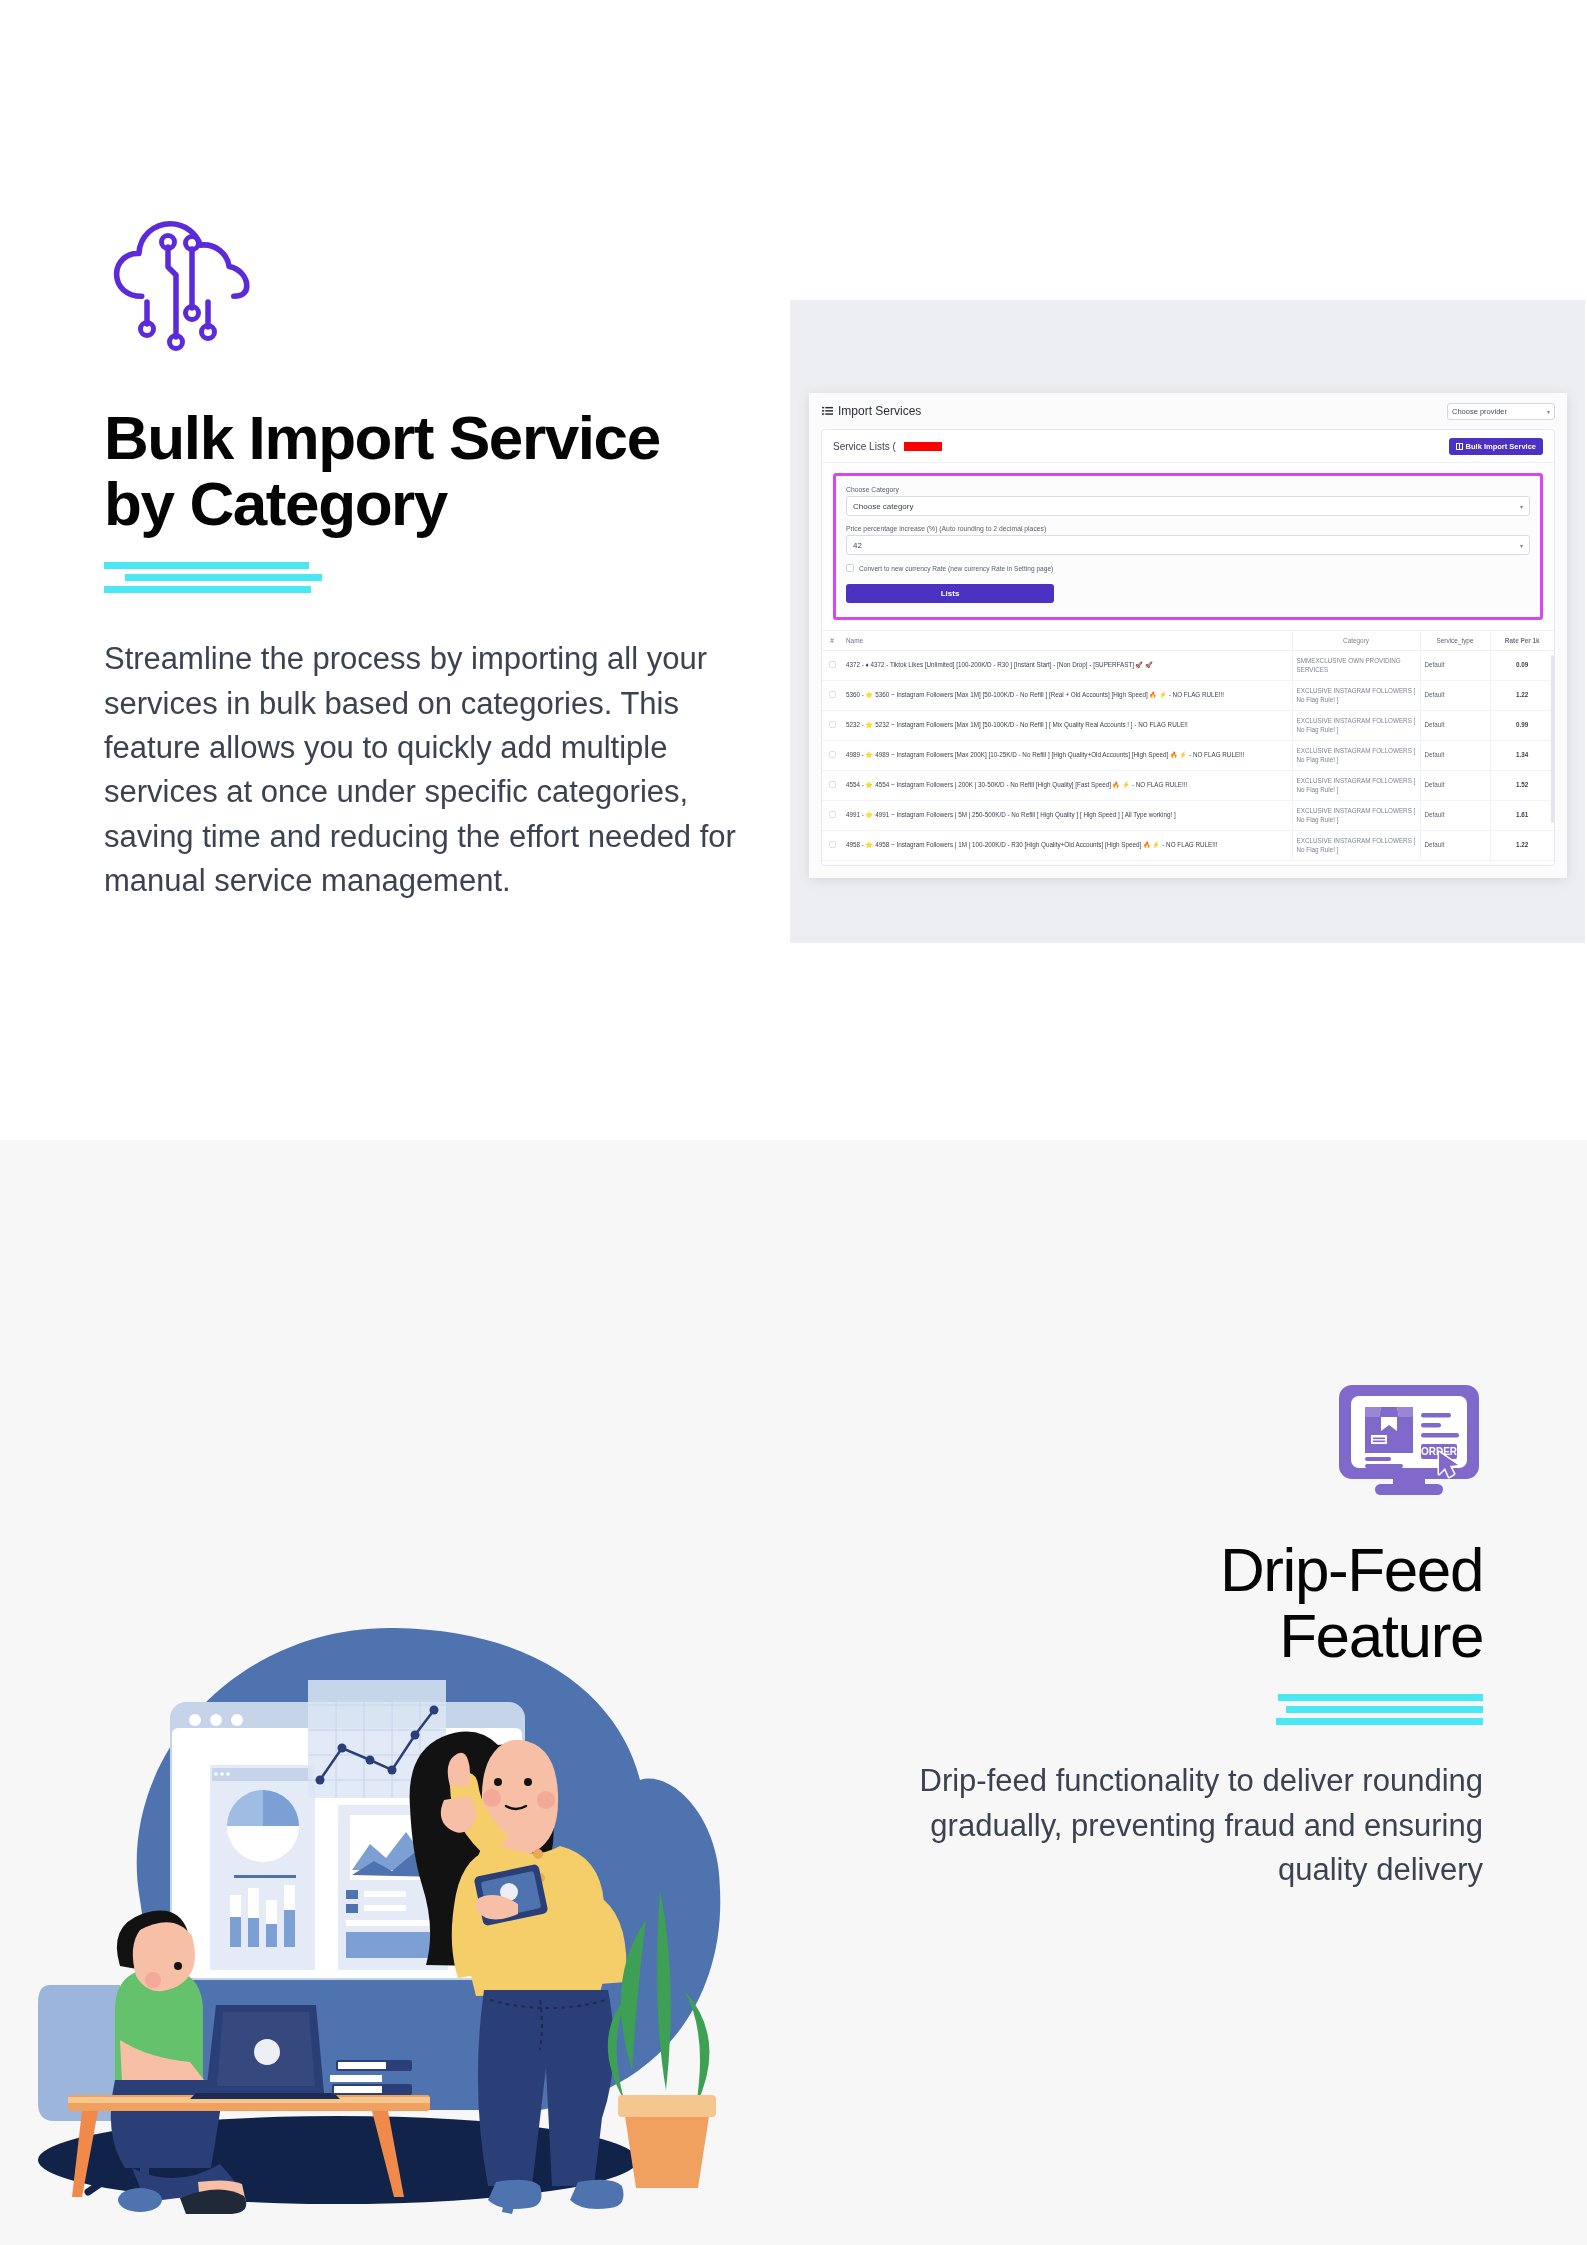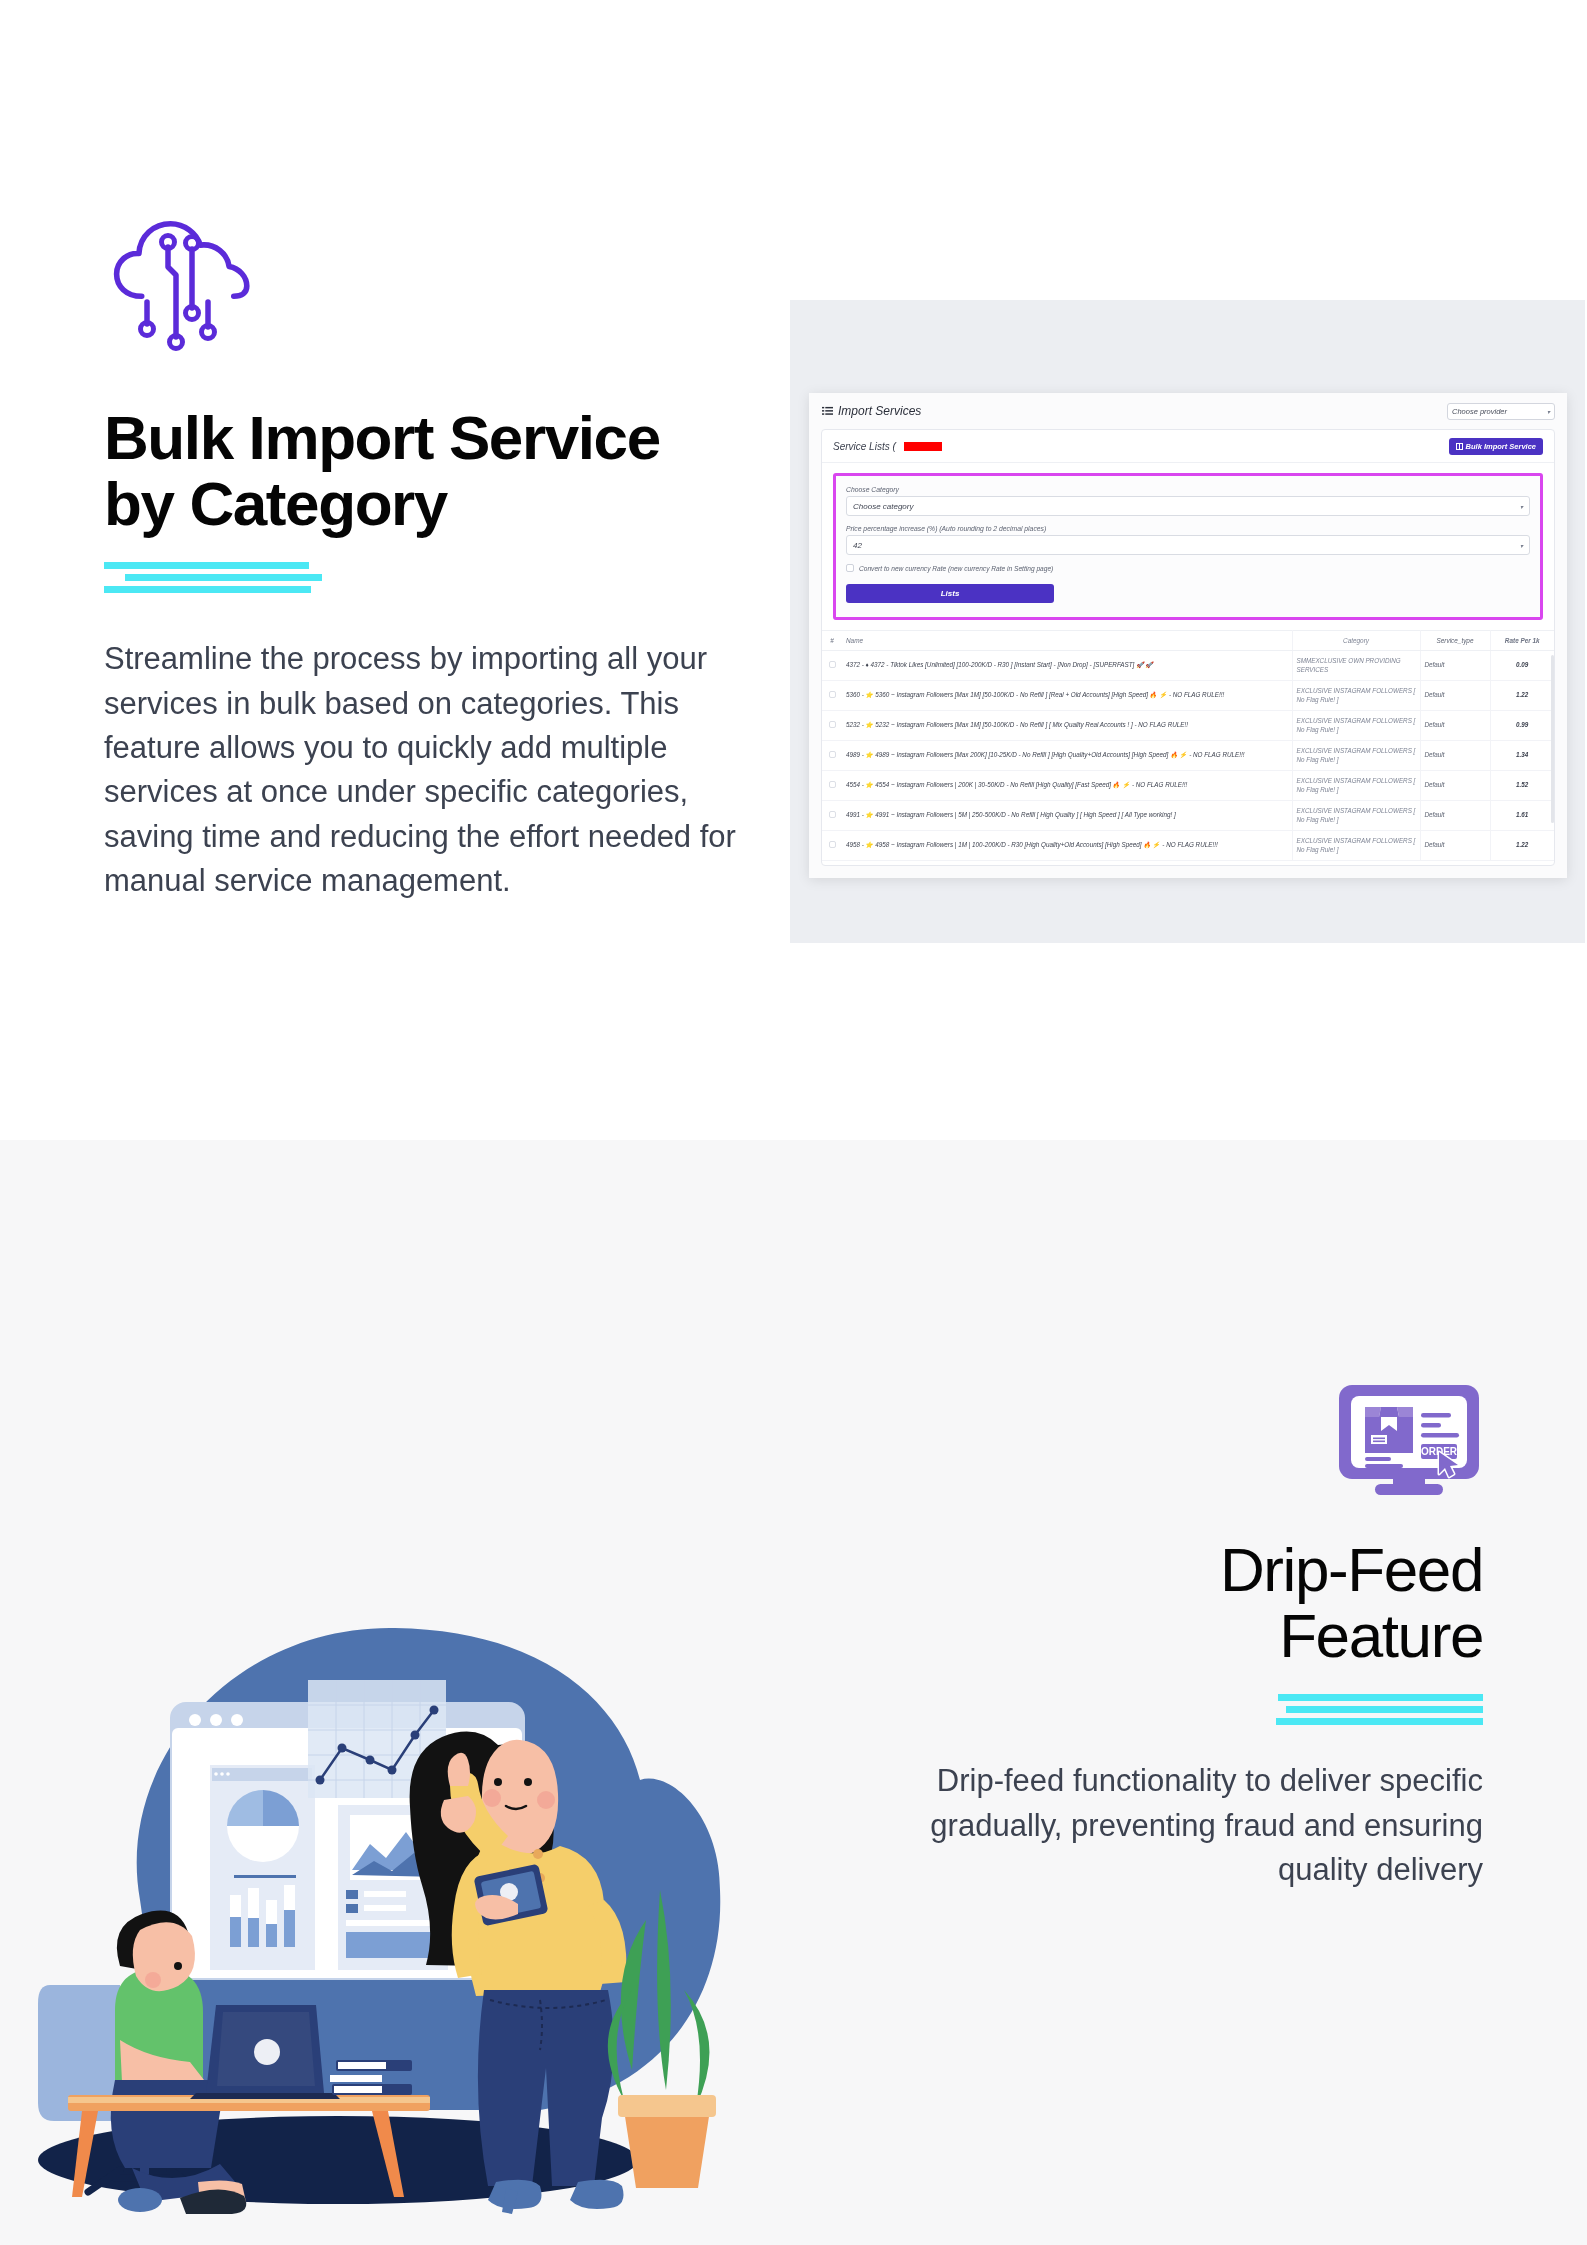--- a/index.html
+++ b/index.html
@@ -52,21 +52,20 @@
     max-width: 660px;
     font-weight: 400;
   }
 
   
   .shot-wrap {
     position: absolute;
     left: 790px; top: 300px;
     width: 795px; height: 643px;
     background: #eceef2;
-    font-style: italic;
   }
   .shot-card {
     position: absolute;
     left: 19px; top: 93px;
     width: 758px; height: 485px;
     background: #fbfbfc;
     box-shadow: 0 2px 12px rgba(0,0,0,.10);
   }
   .shot-topbar {
     height: 36px;
@@ -524,15 +523,15 @@
 
     <h1 class="headline2">Drip-Feed
 Feature</h1>
 
     <div class="accent-bars right">
       <div class="bar b1"></div>
       <div class="bar b2"></div>
       <div class="bar b3"></div>
     </div>
 
-    <p class="body-copy2">Drip-feed functionality to deliver specific gradually, preventing fraud and ensuring quality delivery</p>
+    <p class="body-copy2">Drip-feed functionality to deliver rounding gradually, preventing fraud and ensuring quality delivery</p>
   </div>
 </div>
 
 </body></html>

